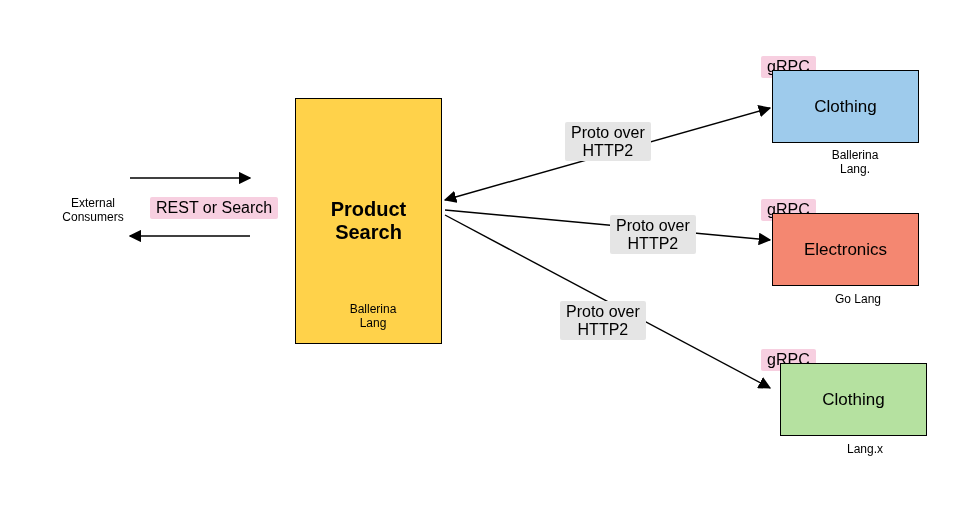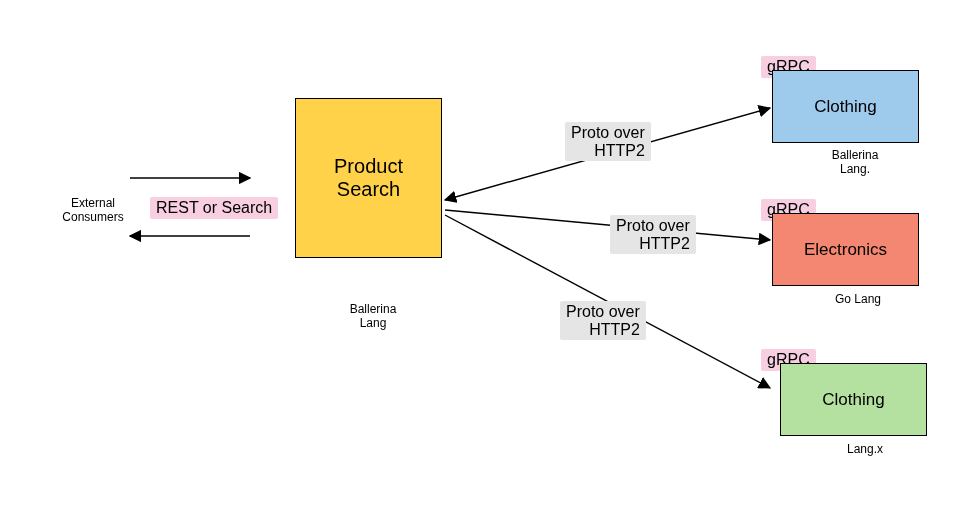--- a/index.html
+++ b/index.html
@@ -52,21 +52,21 @@
   }
 
   .tag {
     position: absolute;
     font-size: 16px;
     padding: 2px 6px;
     border-radius: 2px;
     white-space: nowrap;
   }
   .tag.pink { background: #f7cfe0; }
-  .tag.grey { background: #e5e5e5; line-height: 1.1; text-align: right; }
+  .tag.grey { background: #e5e5e5; line-height: 1.1; text-align: center; }
 </style>
 </head>
 <body>
 
 <div class="stage">
 
   <svg class="arrows" viewBox="0 0 974 527">
     <defs>
       <marker id="ah" viewBox="0 0 10 10" refX="9" refY="5" markerWidth="9" markerHeight="9" orient="auto-start-reverse">
         <path d="M 0 0 L 10 5 L 0 10 z" fill="#000"></path>
@@ -80,21 +80,21 @@
 
     <line x1="445" y1="210" x2="770" y2="240" stroke="#000" stroke-width="1.4" marker-end="url(#ah)"></line>
 
     <line x1="445" y1="215" x2="770" y2="388" stroke="#000" stroke-width="1.4" marker-end="url(#ah)"></line>
   </svg>
 
   <div class="caption" style="left:48px; top:196px; width:90px;">External<br>Consumers</div>
 
   <div class="tag pink" style="left:150px; top:197px;">REST or Search</div>
 
-  <div class="box main" style="left:295px; top:98px; width:147px; height:160px;">
+  <div class="box main" style="left:295px; top:98px; width:147px; height:246px;font-weight:bold;">
     <span>Product<br>Search</span>
   </div>
   <div class="caption" style="left:328px; top:302px; width:90px;">Ballerina<br>Lang</div>
 
   <div class="tag grey" style="left:565px; top:122px;">Proto over<br>HTTP2</div>
   <div class="tag grey" style="left:610px; top:215px;">Proto over<br>HTTP2</div>
   <div class="tag grey" style="left:560px; top:301px;">Proto over<br>HTTP2</div>
 
   <div class="tag pink" style="left:761px; top:56px;">gRPC</div>
   <div class="box blue" style="left:772px; top:70px; width:147px; height:73px;">

